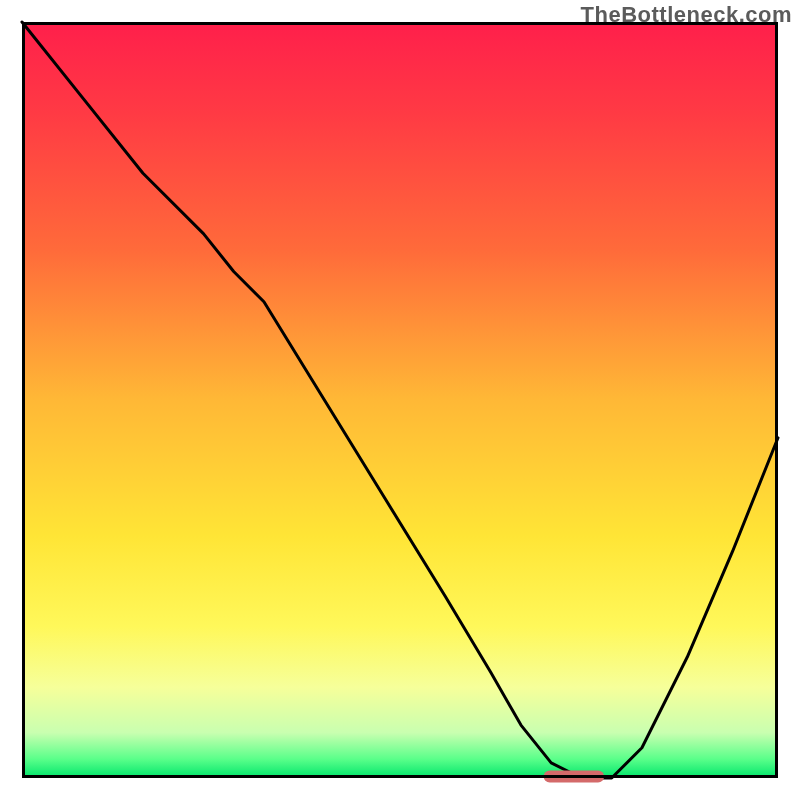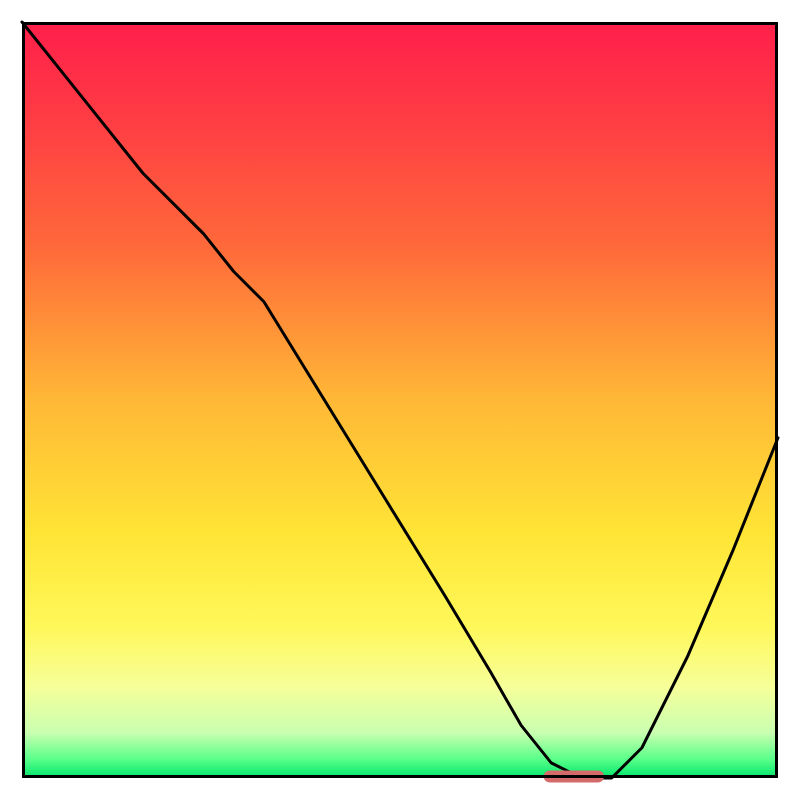--- a/index.html
+++ b/index.html
@@ -61,20 +61,21 @@
   .marker {
     fill: #d46a6a;
     stroke: none;
   }
 </style>
 </head>
 <body>
 
 <div class="canvas">
 
+  <div class="watermark">TheBottleneck.com</div>
 
   <div class="plot-area">
 
     <svg viewBox="0 0 100 100" preserveAspectRatio="none">
       <defs>
         <linearGradient id="bg-grad" x1="0" y1="0" x2="0" y2="1">
             <stop offset="0%" stop-color="#ff1f4b"></stop>
             <stop offset="12%" stop-color="#ff3a44"></stop>
             <stop offset="30%" stop-color="#ff6a3a"></stop>
             <stop offset="50%" stop-color="#ffb836"></stop>

